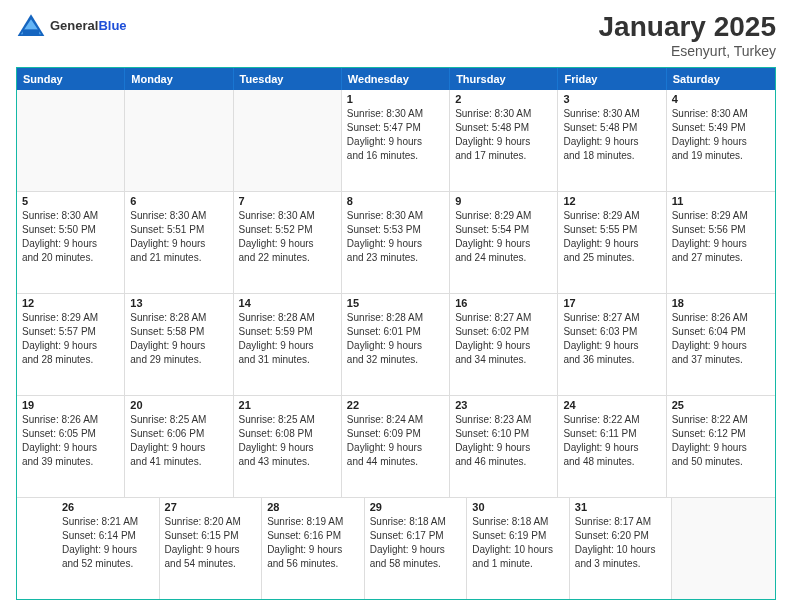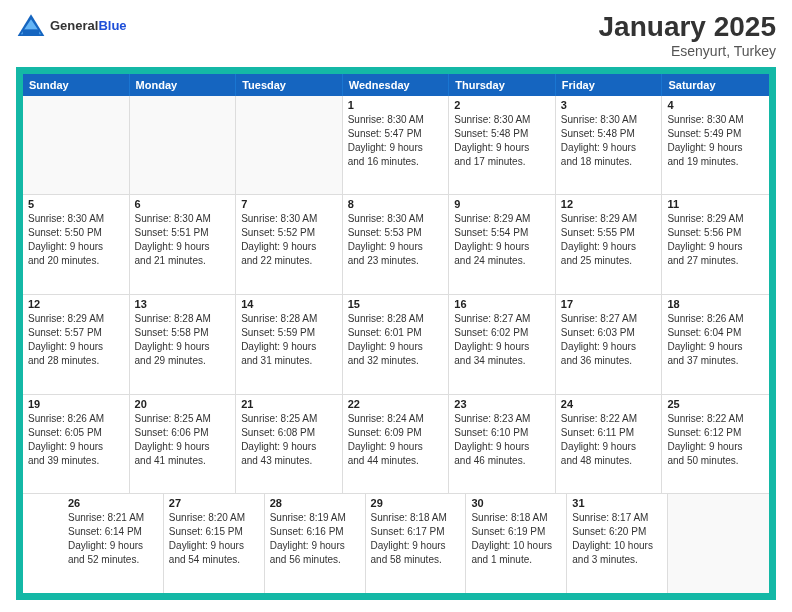--- a/index.html
+++ b/index.html
@@ -52,21 +52,21 @@
       line-height: 1.1;
       text-align: center;
     }
     .title-block h2 {
       font-size: 14px;
       font-weight: normal;
       color: #555;
     }
     .calendar {
       flex: 1;
-      border: 7px solid #14b8a6;
+      border: 1px solid #14b8a6;
       display: flex;
       flex-direction: column;
     }
     .cal-header-row {
       display: grid;
       grid-template-columns: repeat(7, 1fr);
       background: #1565C0;
     }
     .cal-header-cell {
       color: #fff;

